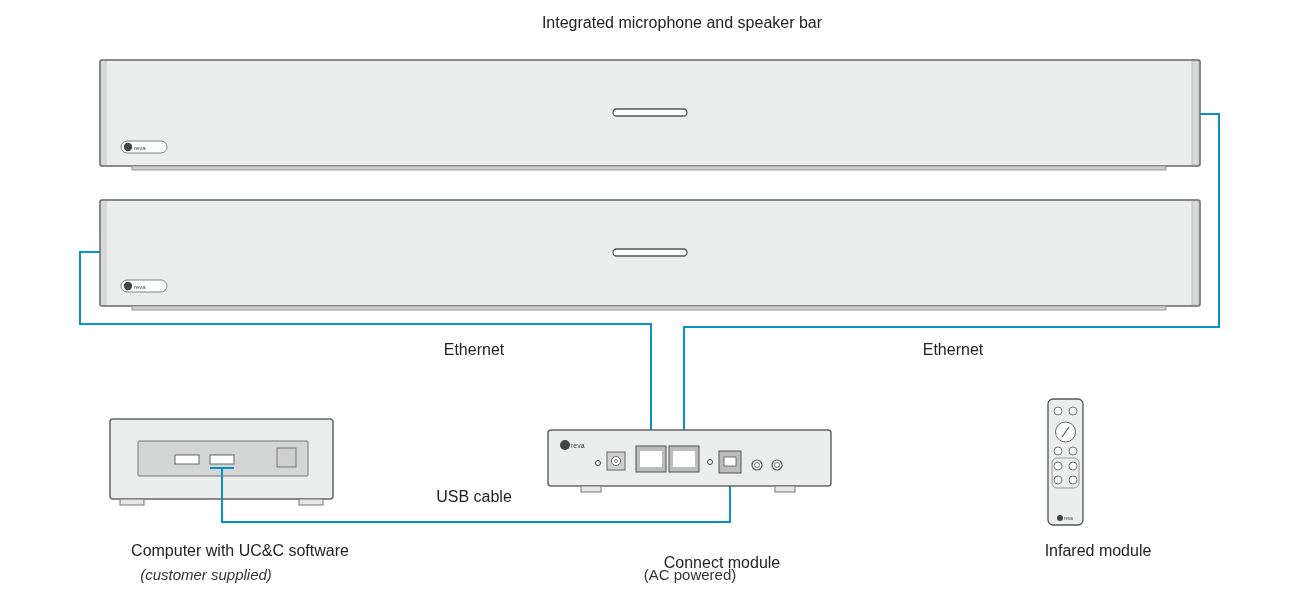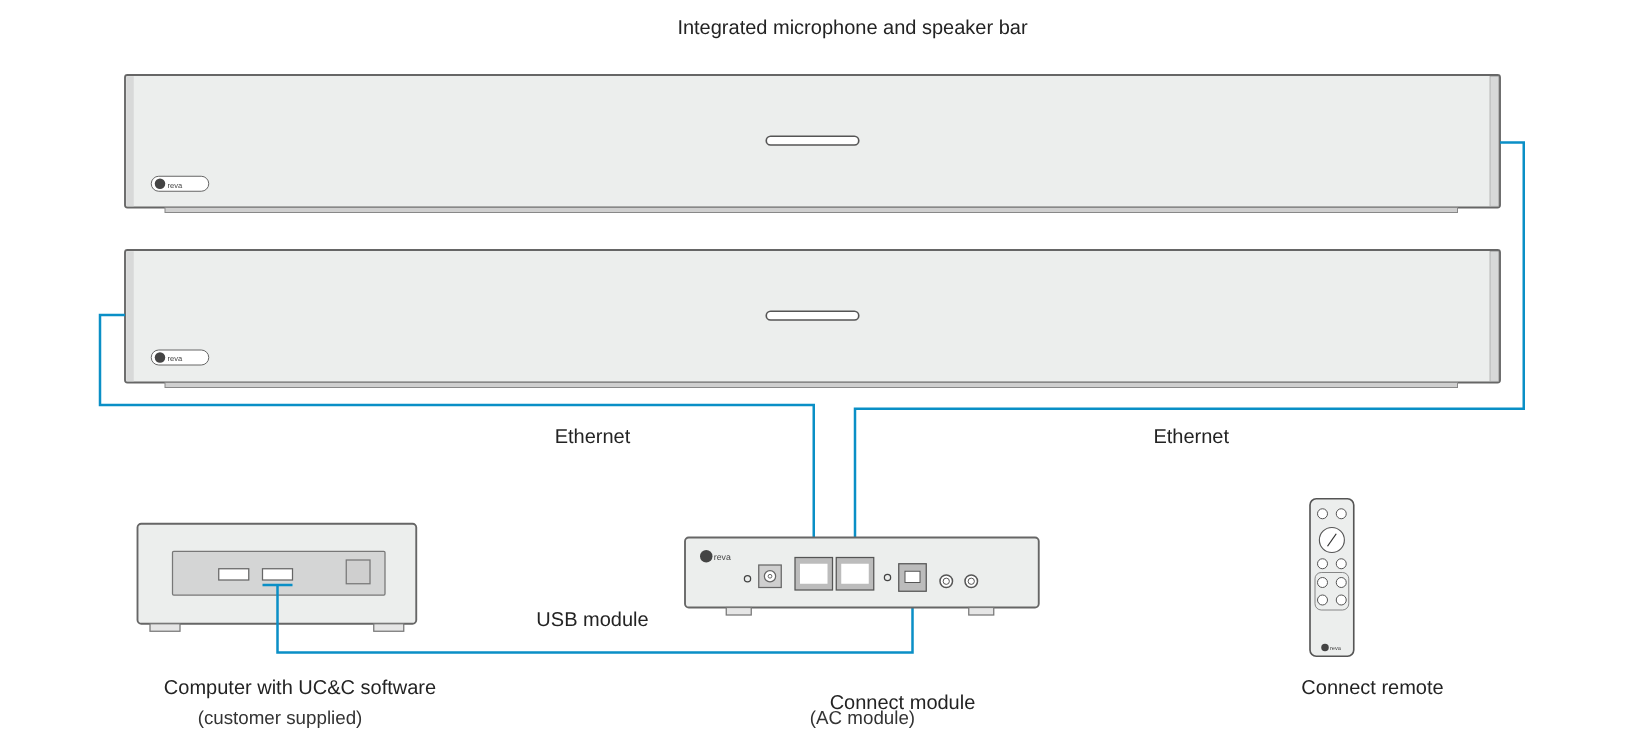--- a/index.html
+++ b/index.html
@@ -103,21 +103,21 @@
     <circle cx="1073" cy="466" r="4" fill="#fff" stroke="#555" stroke-width="0.8"></circle>
     <circle cx="1058" cy="480" r="4" fill="#fff" stroke="#555" stroke-width="0.8"></circle>
     <circle cx="1073" cy="480" r="4" fill="#fff" stroke="#555" stroke-width="0.8"></circle>
     <circle cx="1060" cy="518" r="3" fill="#444"></circle>
     <text x="1064" y="520" font-size="4.5" fill="#444" font-family="Liberation Sans, sans-serif">reva</text>
   </g>
 </svg>
 
 <div class="label bold" style="left:392px;width:100px;top:341px;">Ethernet</div>
 <div class="label bold" style="left:871px;width:100px;top:341px;">Ethernet</div>
-<div class="label bold" style="left:380px;width:124px;top:488px;">USB module</div>
+<div class="label bold" style="left:380px;width:124px;top:488px;">USB cable</div>
 
 <div class="label bold" style="left:68px;width:280px;top:542px;">Computer with UC&amp;C software</div>
-<div class="label sub" style="left:84px;width:280px;top:566px;">(customer supplied)</div>
+<div class="label sub" style="left:66px;width:280px;top:566px;font-style:italic;">(customer supplied)</div>
 
 <div class="label bold" style="left:590px;width:200px;top:542px;margin-top:12px;">Connect module</div>
-<div class="label sub" style="left:590px;width:200px;top:566px;">(AC module)</div>
+<div class="label sub" style="left:590px;width:200px;top:566px;">(AC powered)</div>
 
-<div class="label bold" style="left:966px;width:200px;top:542px;">Connect remote</div>
+<div class="label bold" style="left:966px;width:200px;top:542px;">Infared module</div>
 
 </body></html>

